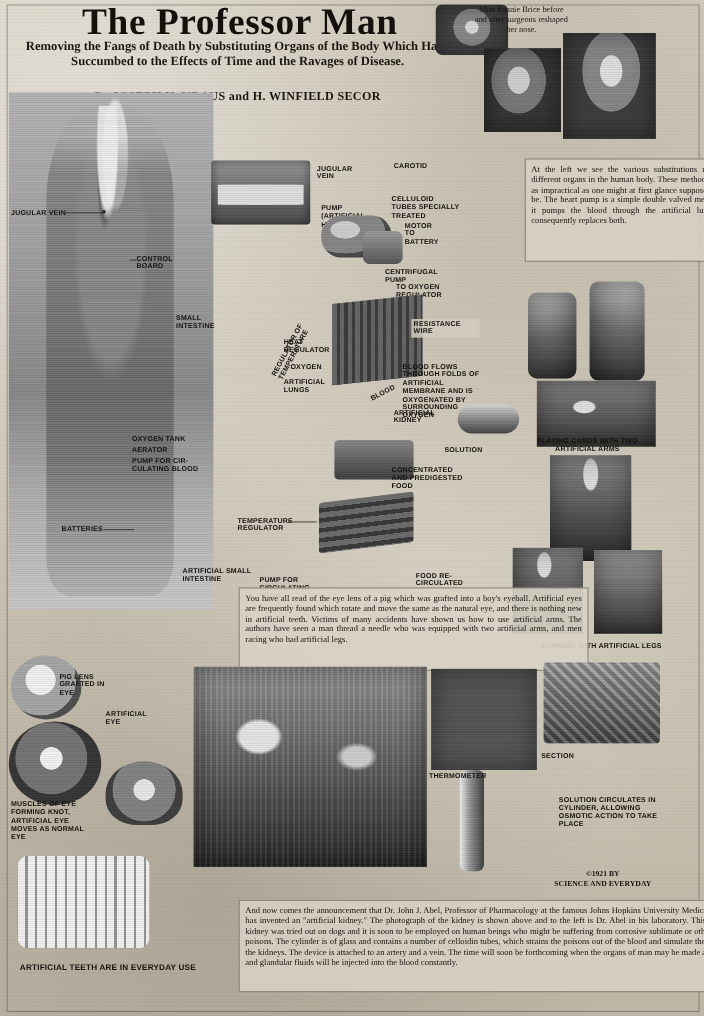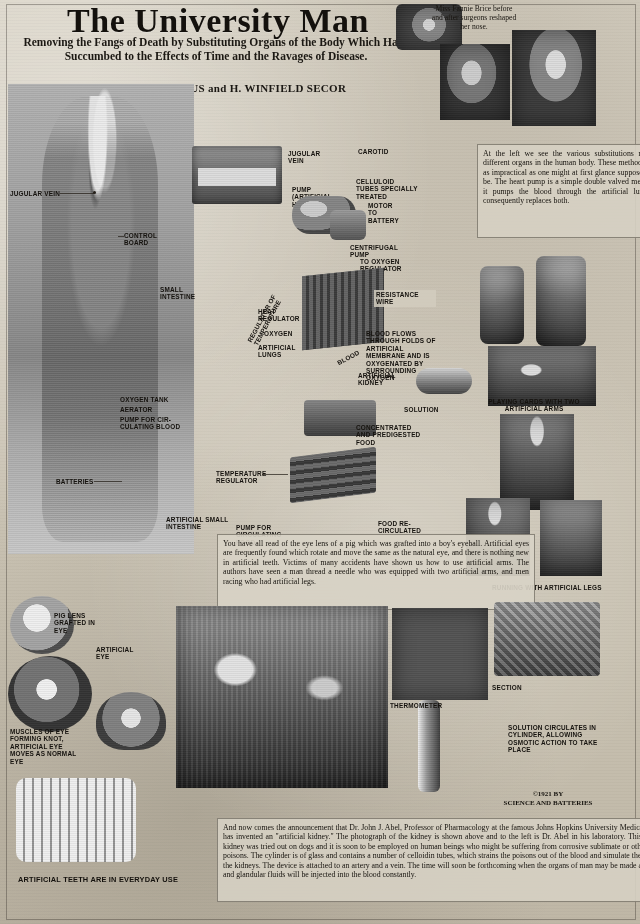--- a/index.html
+++ b/index.html
@@ -103,21 +103,21 @@
   .ln{position:absolute;background:#2b261f;height:1px;transform-origin:0 0;opacity:.75;}
   .dot{position:absolute;width:3px;height:3px;border-radius:50%;background:#241f19;}
 </style>
 </head>
 <body>
 
 <div class="page"></div>
 <div class="grain"></div>
 <div class="frame"></div>
 
-<div class="title">The University Man</div>
+<div class="title">The Professor Man</div>
 <div class="subtitle">Removing the Fangs of Death by Substituting Organs of the Body Which Have Succumbed to the Effects of Time and the Ravages of Disease.</div>
 <div class="byline">By JOSEPH H. KRAUS and H. WINFIELD SECOR</div>
 
 <div class="ph vig" style="left:396px;top:4px;width:66px;height:46px;border-radius:6px;
      background:
        radial-gradient(circle at 50% 45%, #d8d2c6 0 14%, #8e887c 15% 40%, #4a453d 41% 100%),
        linear-gradient(180deg,#5d584f,#35312b);"></div>
 <div class="cap" style="left:430px;top:4px;width:88px;text-align:center;">Miss Fannie Brice before and after surgeons reshaped her nose.</div>
 
 <div class="ph vig" style="left:440px;top:44px;width:70px;height:76px;
@@ -279,15 +279,15 @@
 <div class="lbl" style="left:390px;top:702px;width:44px;">THERMOMETER</div>
 
 <div class="ph" style="left:494px;top:602px;width:106px;height:74px;border-radius:4px;
      background:
        repeating-linear-gradient(45deg, rgba(255,255,255,.16) 0 3px, rgba(0,0,0,.18) 3px 7px),
        linear-gradient(180deg,#a49c8e,#4d483f);"></div>
 <div class="lbl" style="left:492px;top:684px;width:36px;">SECTION</div>
 <div class="lbl lower" style="left:508px;top:724px;width:96px;text-transform:uppercase;">SOLUTION CIRCULATES IN CYLINDER, ALLOWING OSMOTIC ACTION TO TAKE PLACE</div>
 
 <div class="cap b" style="left:508px;top:790px;width:80px;text-align:center;font-size:7px;">©1921 BY</div>
-<div class="cap b" style="left:500px;top:799px;width:96px;text-align:center;font-size:7px;">SCIENCE AND BATTERIES</div>
+<div class="cap b" style="left:500px;top:799px;width:96px;text-align:center;font-size:7px;">SCIENCE AND EVERYDAY</div>
 
 <div class="txtbox" style="left:176px;top:818px;width:448px;height:74px;background:rgba(214,208,195,.9);">And now comes the announcement that Dr. John J. Abel, Professor of Pharmacology at the famous Johns Hopkins University Medical School, has invented an "artificial kidney."  The photograph of the kidney is shown above and to the left is Dr. Abel in his laboratory.  This artificial kidney was tried out on dogs and it is soon to be employed on human beings who might be suffering from corrosive sublimate or other similar poisons.  The cylinder is of glass and contains a number of celloidin tubes, which strains the poisons out of the blood and simulate the action of the kidneys.  The device is attached to an artery and a vein.  The time will soon be forthcoming when the organs of man may be made artificially and glandular fluids will be injected into the blood constantly.</div>
 
 </body></html>

